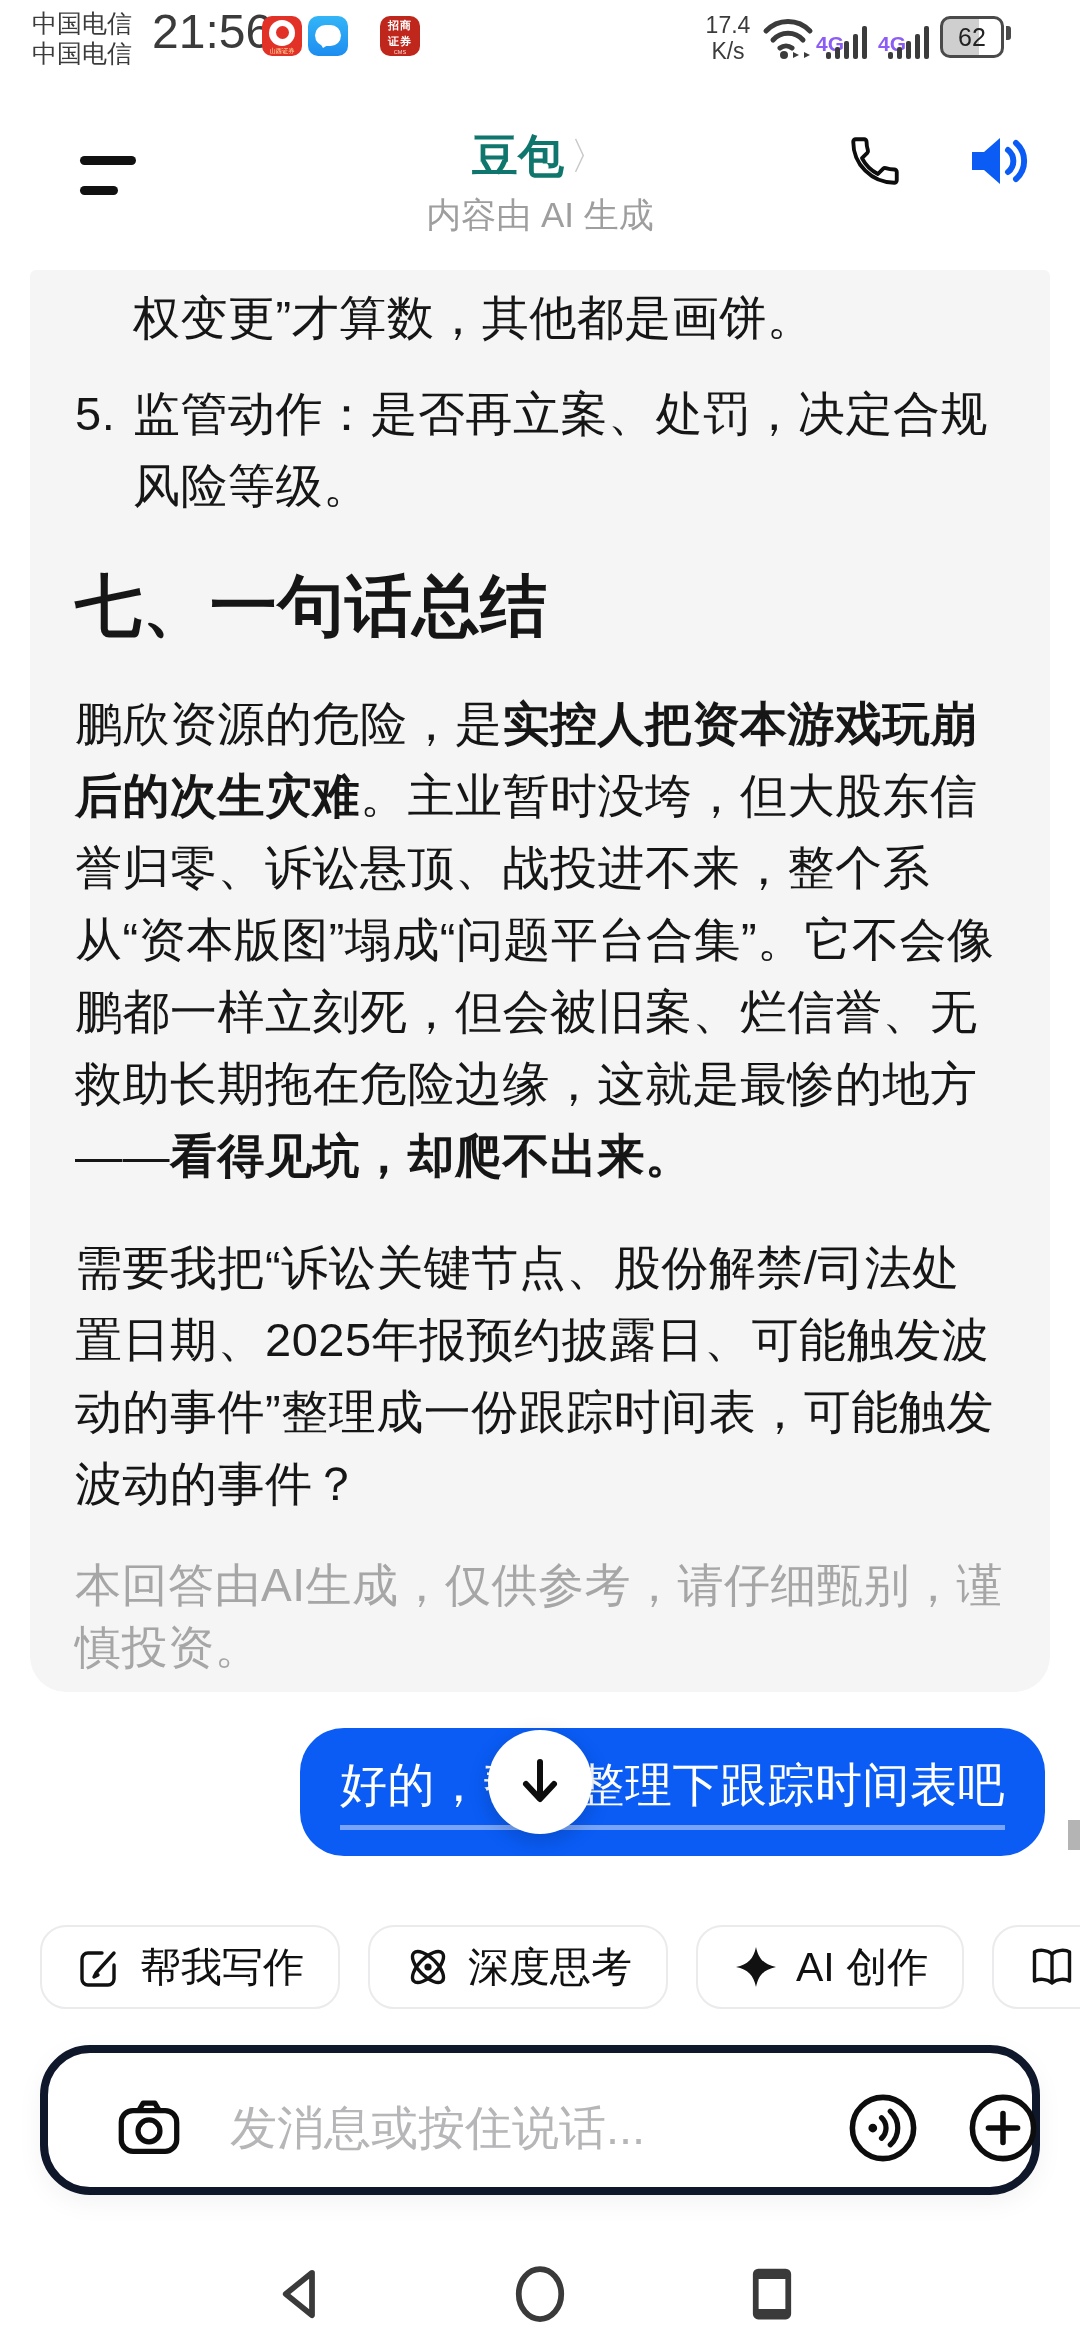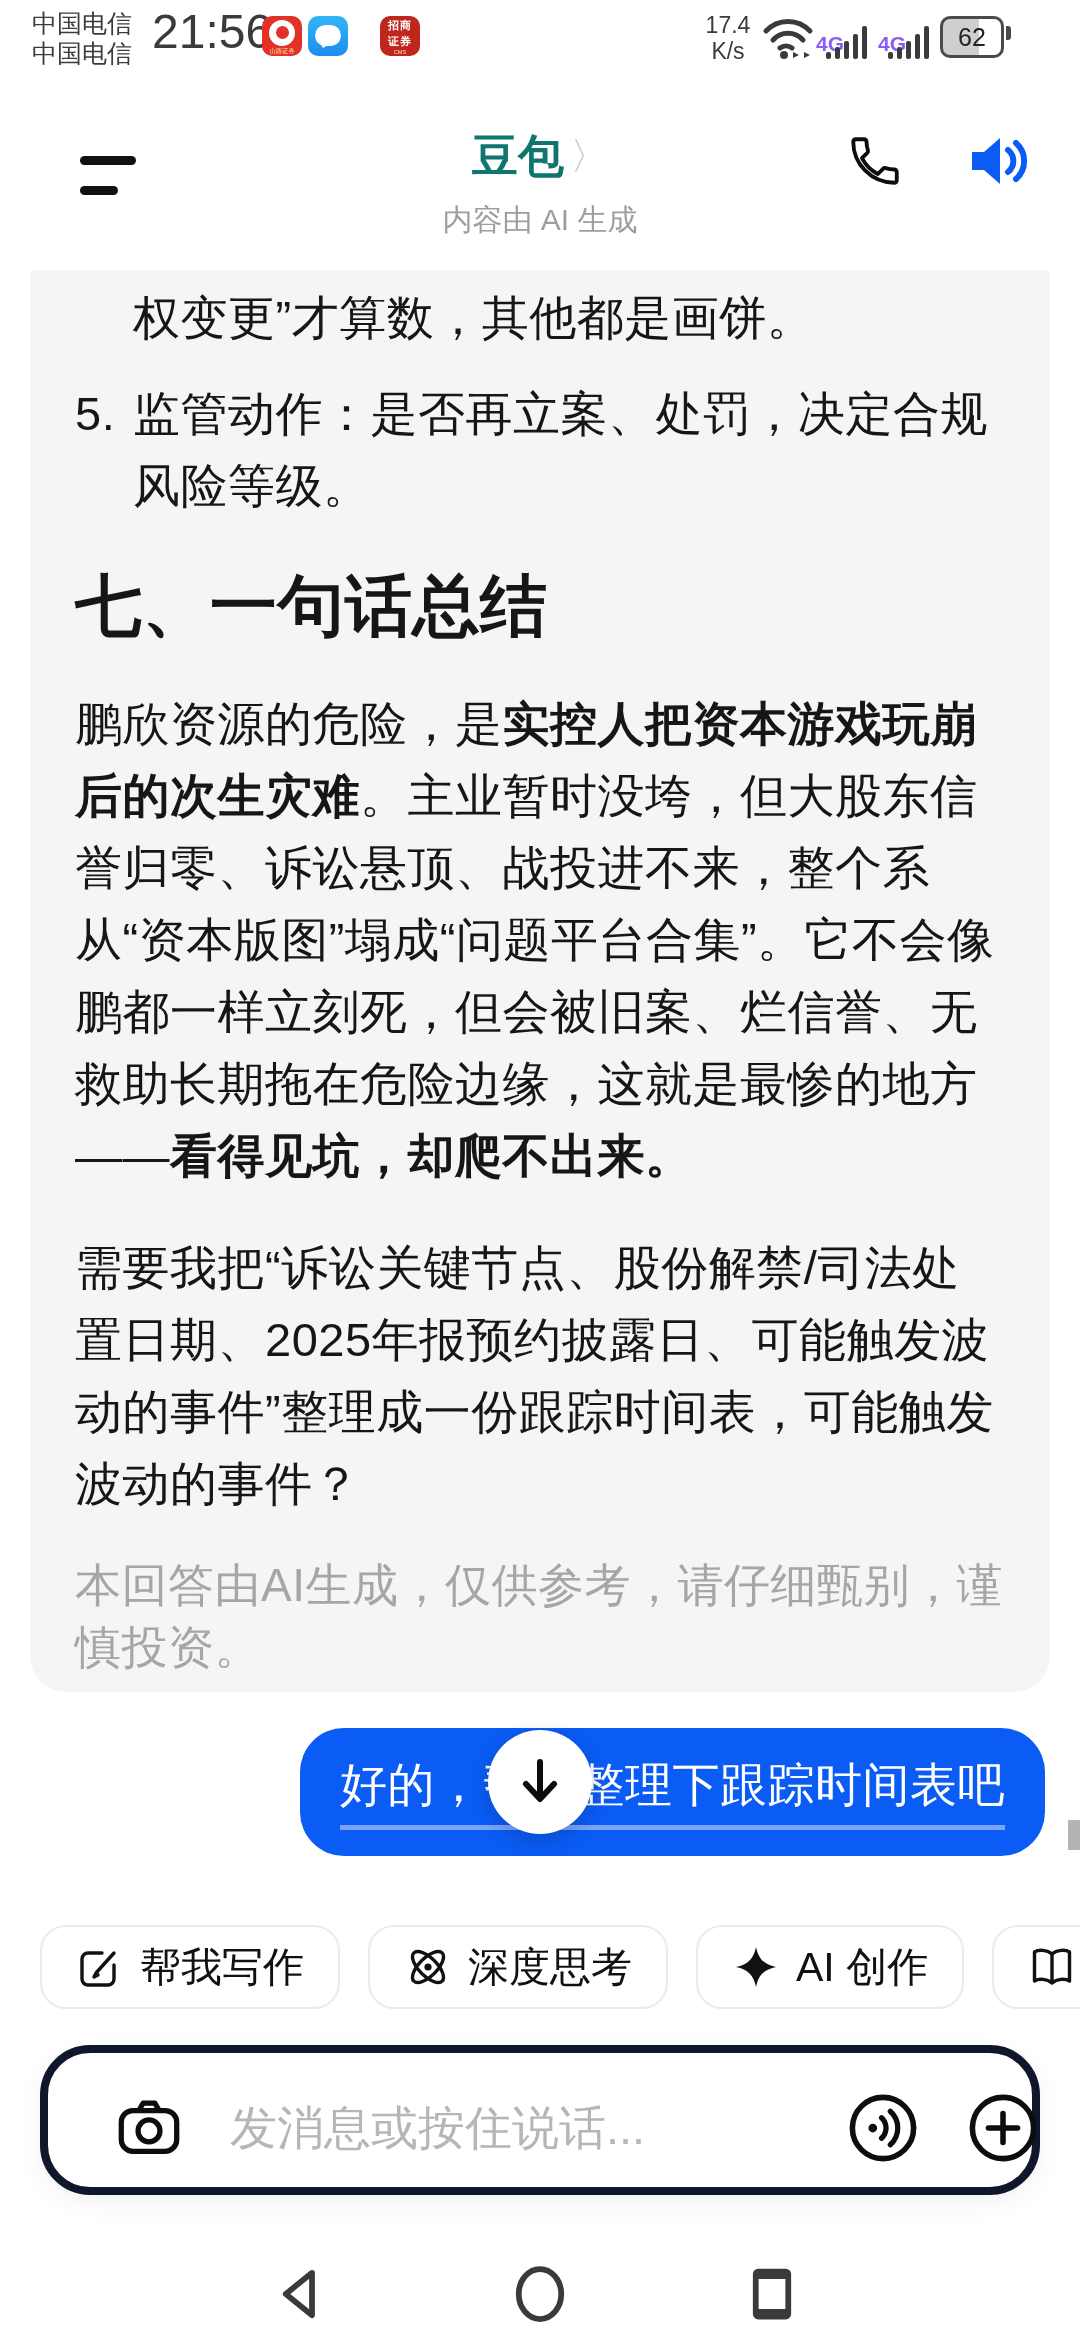--- a/index.html
+++ b/index.html
@@ -37,21 +37,21 @@
   .bat-nub{position:absolute;left:1006px;top:26px;width:5px;height:14px;background:#4a4a4a;border-radius:0 3px 3px 0;}
 
   
   .header{position:absolute;left:0;top:96px;width:1080px;height:142px;background:#fff;}
   .hamburger{position:absolute;left:80px;top:52px;width:60px;height:42px;cursor:pointer;}
   .hamburger .b1{position:absolute;left:0;top:8px;width:56px;height:9px;border-radius:5px;background:#111;}
   .hamburger .b2{position:absolute;left:0;top:38px;width:38px;height:9px;border-radius:5px;background:#111;}
   .h-title-wrap{position:absolute;left:0;top:30px;width:1080px;text-align:center;}
   .h-title{font-size:46px;font-weight:600;color:#0f766e;}
   .h-chev{font-size:38px;color:#c9c9c9;font-weight:400;margin-left:6px;vertical-align:3px;}
-  .h-sub{position:absolute;left:0;top:96px;width:1080px;text-align:center;font-size:30px;color:#9e9e9e;margin-top:8px;}
+  .h-sub{position:absolute;left:0;top:96px;width:1080px;text-align:center;font-size:35px;color:#9e9e9e;}
   .h-phone{position:absolute;left:846px;top:36px;width:58px;height:58px;}
   .h-speaker{position:absolute;left:964px;top:34px;width:64px;height:62px;}
 
   
   .ai-bubble{position:absolute;left:30px;top:270px;width:1020px;height:1422px;
     background:#f5f5f6;border-radius:6px 6px 36px 36px;overflow:hidden;
     box-sizing:border-box;padding:12px 45px 20px 45px;
     font-size:47px;line-height:72px;color:#161616;letter-spacing:.5px;}
   .indent1{padding-left:58px;}
   .li-row{display:flex;margin-top:24px;}

